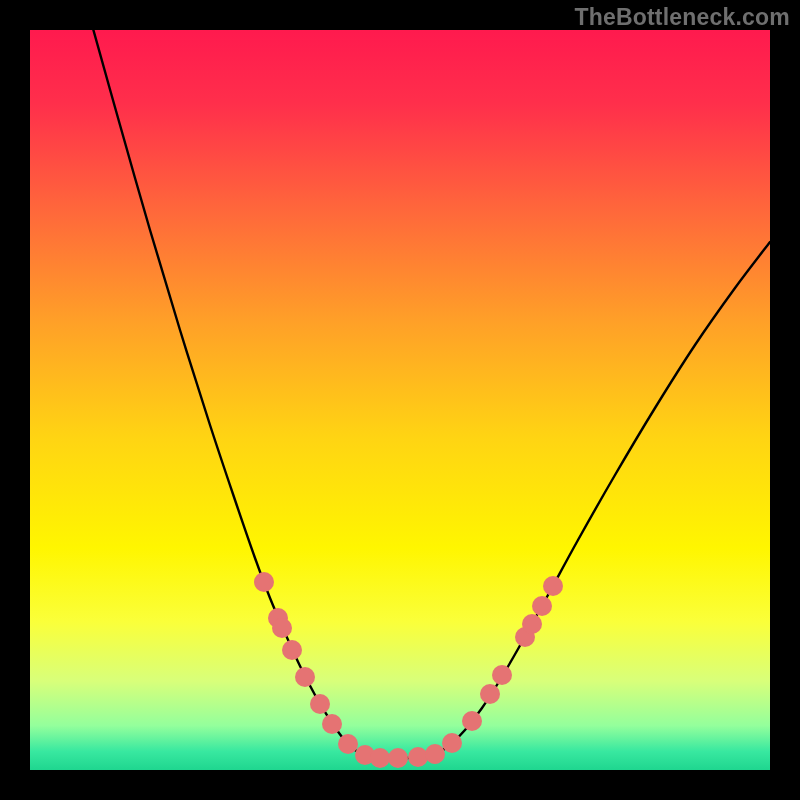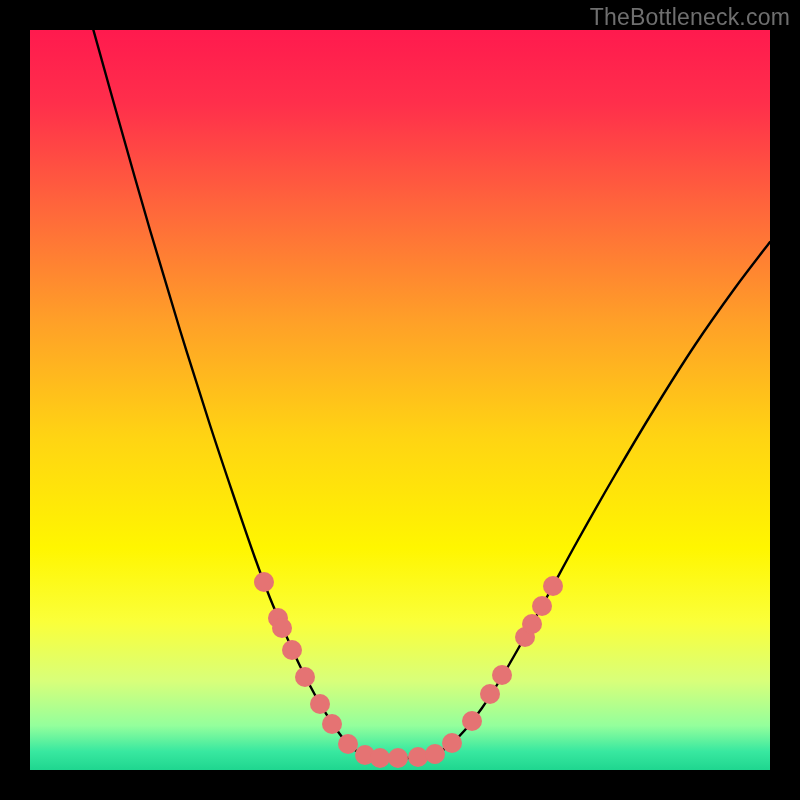--- a/index.html
+++ b/index.html
@@ -29,21 +29,21 @@
   .gradient {
     position: absolute;
     top: 0; left: 0; right: 0; bottom: 0;
   }
   .watermark {
     position: absolute;
     top: 4px;
     right: 10px;
     color: #6f6f6f;
     font-size: 23px;
-    font-weight: 400;
+    font-weight: 700;
     letter-spacing: 0.2px;
   }
   svg.curve {
     position: absolute;
     top: 0; left: 0;
     width: 740px;
     height: 740px;
     overflow: visible;
   }
 </style>

